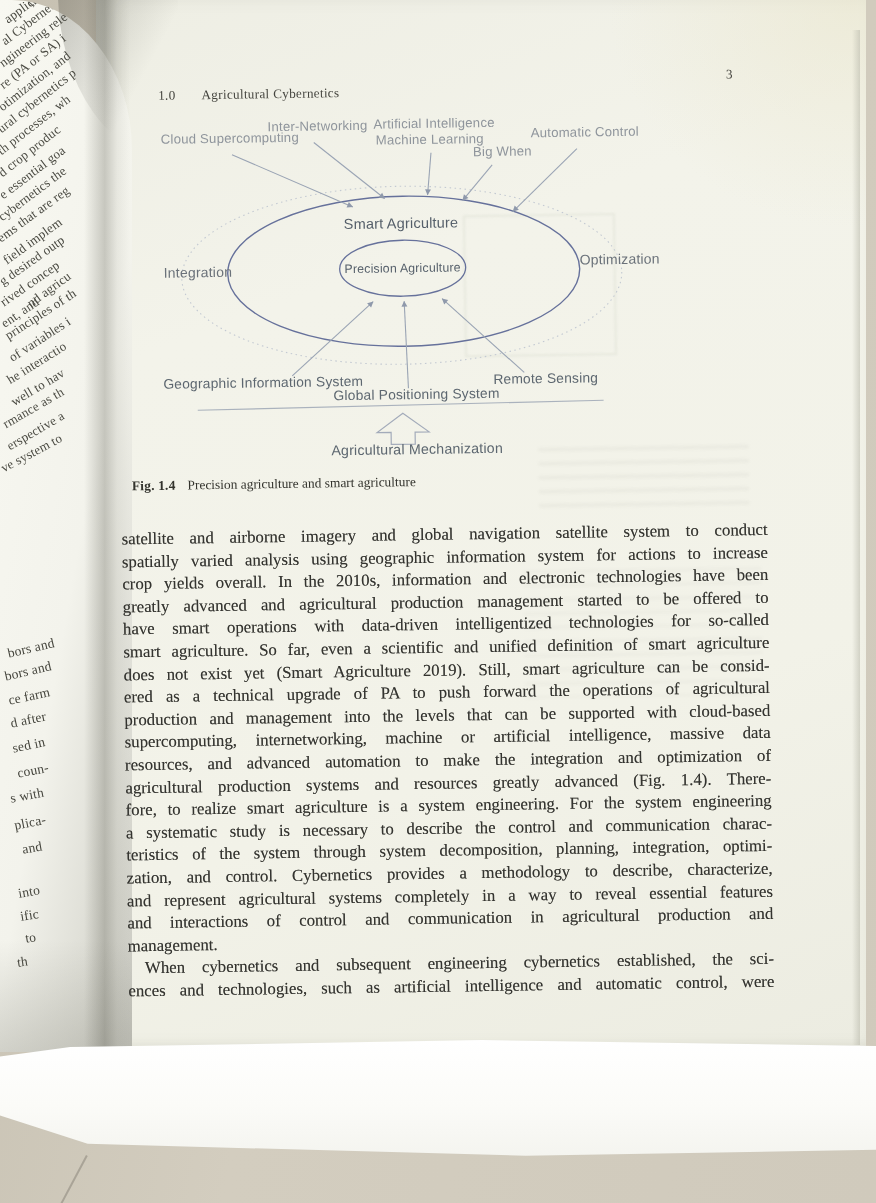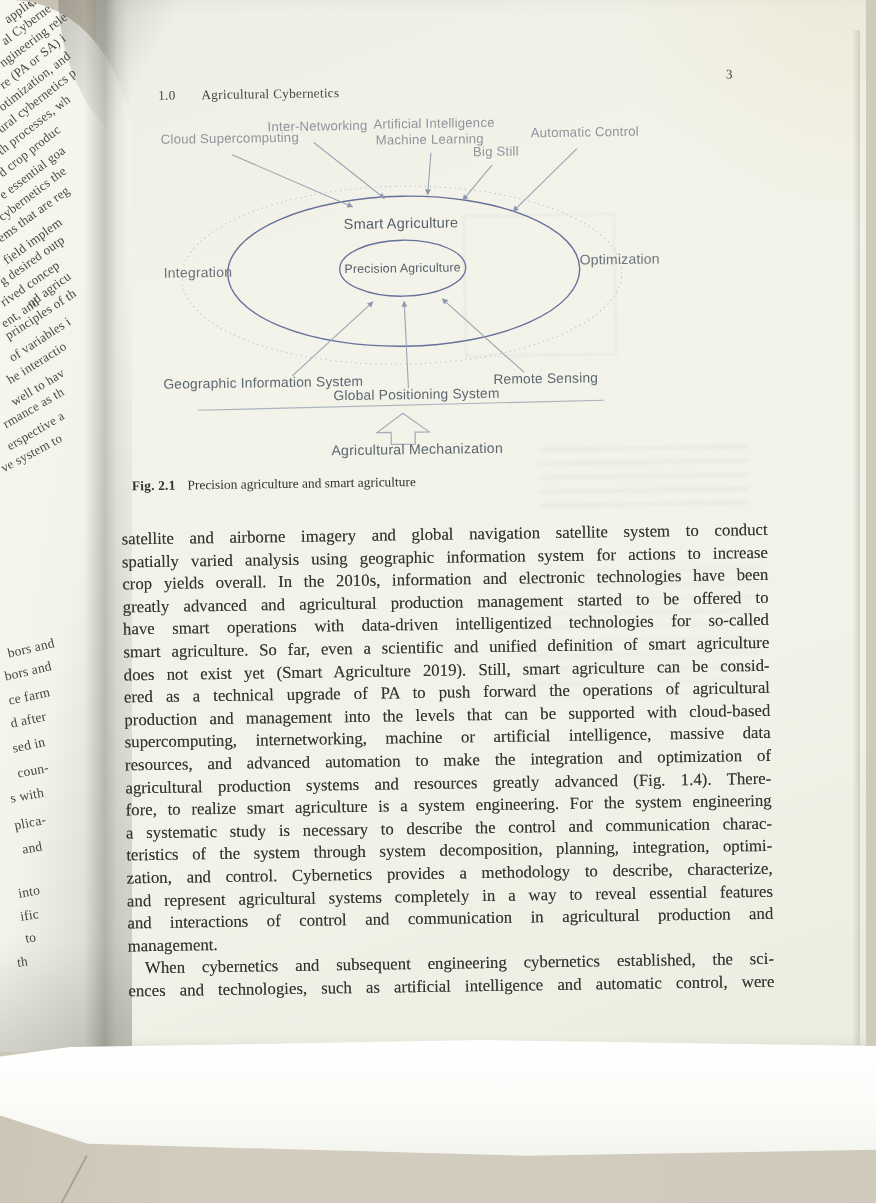--- a/index.html
+++ b/index.html
@@ -142,33 +142,33 @@
         <line x1="527" y1="374" x2="446" y2="299" marker-end="url(#ah)"></line>
       </g>
       <line x1="200" y1="407" x2="606" y2="403" stroke="#aab2bd" stroke-width="1.1"></line>
       <polygon points="405,413 431,432 417,432 417,444 393,444 393,432 379,432" fill="none" stroke="#a3abba" stroke-width="1.2"></polygon>
     </svg>
 
     <div class="dlab" style="left:167px;top:128px;">Cloud Supercomputing</div>
     <div class="dlab" style="left:274px;top:117px;">Inter-Networking</div>
     <div class="dlab" style="left:380px;top:116px;">Artificial Intelligence</div>
     <div class="dlab" style="left:382px;top:132px;">Machine Learning</div>
-    <div class="dlab" style="left:479px;top:145px;">Big Still</div>
+    <div class="dlab" style="left:479px;top:145px;">Big When</div>
     <div class="dlab" style="left:537px;top:127px;">Automatic Control</div>
     <div class="dlab mid" style="left:168px;top:261px;">Integration</div>
     <div class="dlab mid" style="left:584px;top:254px;">Optimization</div>
     <div class="dlab center" style="left:340px;top:215px;width:132px;font-size:14.5px;">Smart Agriculture</div>
     <div class="dlab center" style="left:348px;top:261px;width:118px;font-size:12.3px;">Precision Agriculture</div>
     <div class="dlab dark" style="left:166px;top:373px;">Geographic Information System</div>
     <div class="dlab dark" style="left:336px;top:387px;">Global Positioning System</div>
     <div class="dlab dark" style="left:496px;top:373px;">Remote Sensing</div>
     <div class="dlab dark" style="left:333px;top:441px;font-size:14.2px;">Agricultural Mechanization</div>
 
     <div class="caption">
-      <b>Fig. 2.1</b><span>Precision agriculture and smart agriculture</span>
+      <b>Fig. 1.4</b><span>Precision agriculture and smart agriculture</span>
     </div>
 
     <div class="bodytext">
       <div class="bl">satellite and airborne imagery and global navigation satellite system to conduct</div>
       <div class="bl">spatially varied analysis using geographic information system for actions to increase</div>
       <div class="bl">crop yields overall. In the 2010s, information and electronic technologies have been</div>
       <div class="bl">greatly advanced and agricultural production management started to be offered to</div>
       <div class="bl">have smart operations with data-driven intelligentized technologies for so-called</div>
       <div class="bl">smart agriculture. So far, even a scientific and unified definition of smart agriculture</div>
       <div class="bl">does not exist yet (Smart Agriculture 2019). Still, smart agriculture can be consid-</div>

